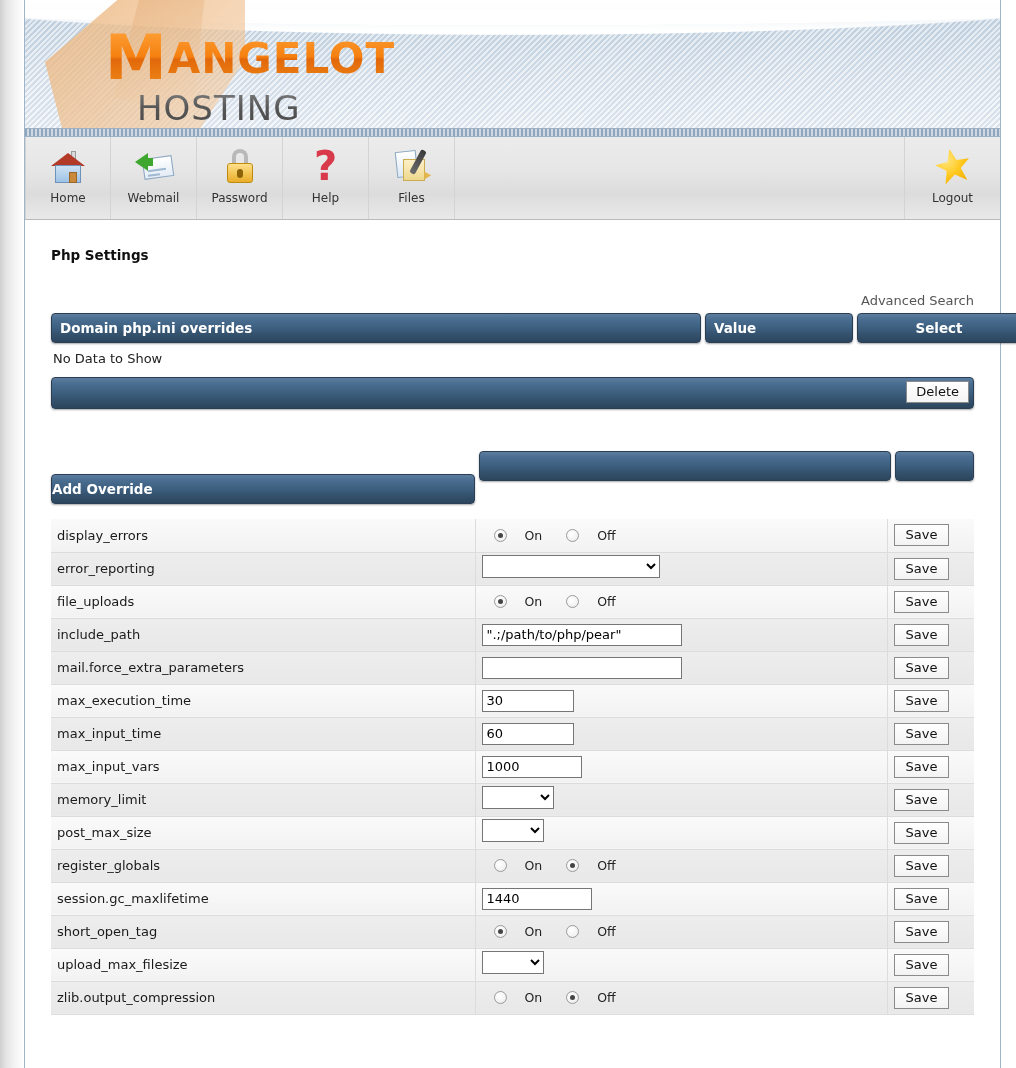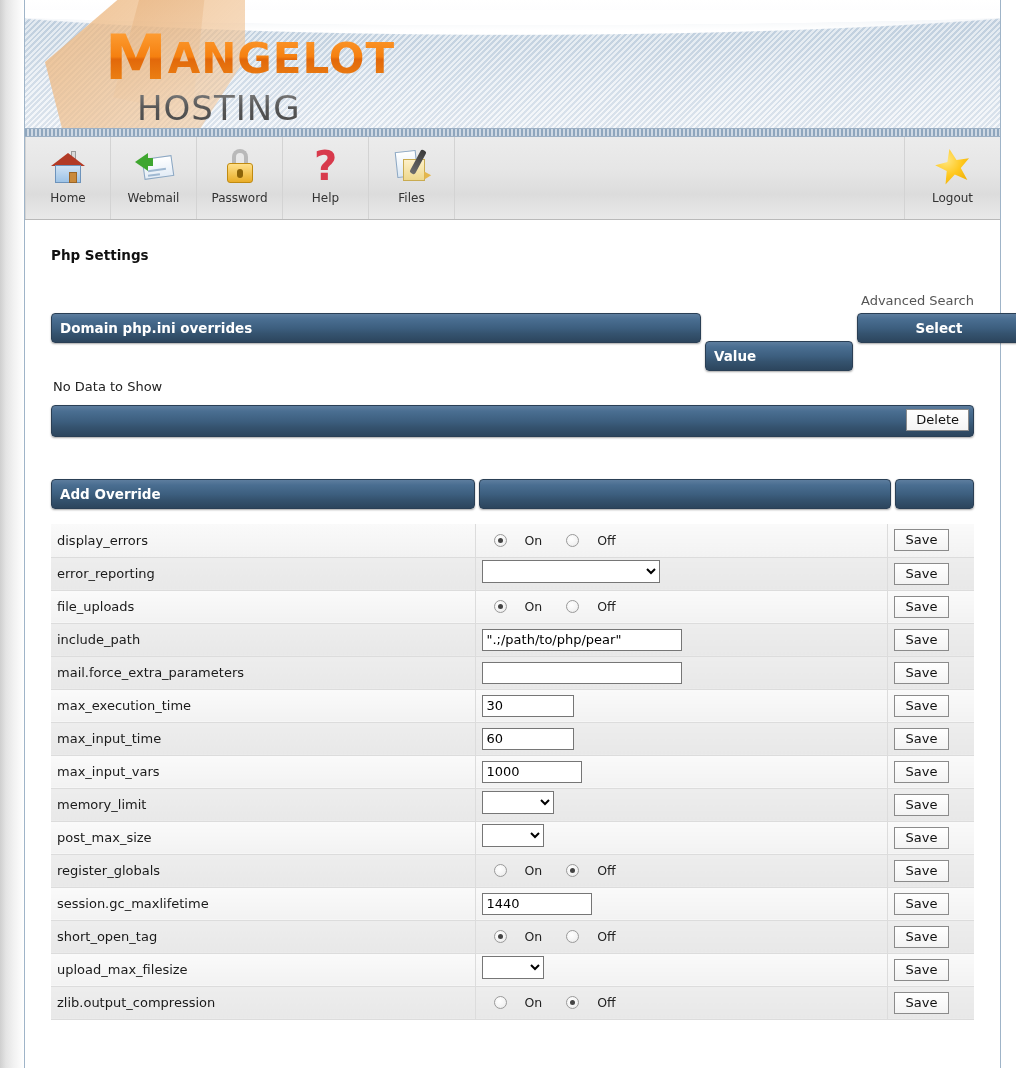--- a/index.html
+++ b/index.html
@@ -174,41 +174,41 @@
     border-radius: 4px;
     box-shadow: 0 1px 2px rgba(0,0,0,0.35);
     height: 30px;
     color: #ffffff;
     display: flex; align-items: center;
     font-size: 13.5px; font-weight: bold;
   }
 
   .hdrrow { display: flex; gap: 4px; }
   .hdrrow .c1 { flex: 0 0 650px; padding-left: 8px; }
-  .hdrrow .c2 { flex: 0 0 148px; padding-left: 8px; margin-top: 28px; }
+  .hdrrow .c2 { flex: 0 0 148px; padding-left: 8px; }
   .hdrrow .c3 { flex: 0 0 164px; justify-content: center; }
 
   #no-data { font-size: 13px; color: #222; padding: 8px 2px 9px 2px; }
 
   #delete-bar-wrap { margin-top: 2px; position: relative; }
   #delete-bar { height: 32px; }
   #delete-btn {
     position: absolute; right: 5px; top: 4px;
     font-size: 13px;
     background: linear-gradient(to bottom,#ffffff,#f4f4f4);
     border: 1px solid #8b8b8b;
     padding: 2px 9px 3px 9px;
     color: #111;
     cursor: pointer;
     font-family: "DejaVu Sans", "Liberation Sans", sans-serif;
   }
 
   #add-override-wrap { margin-top: 42px; }
   .addhdr { display: flex; gap: 4px; }
-  .addhdr .a1 { flex: 0 0 424px; padding-left: 8px; }
+  .addhdr .a1 { flex: 0 0 424px; padding-left: 0; margin-top: 23px; }
   .addhdr .a2 { flex: 0 0 412px; }
   .addhdr .a3 { flex: 1 1 auto; }
 
   
   #settings-table { width: 100%; border-collapse: collapse; margin-top: 15px; }
   #settings-table td {
     border-bottom: 1px solid #dcdcdc;
     font-size: 13px;
     color: #1a1a1a;
     height: 33px;

